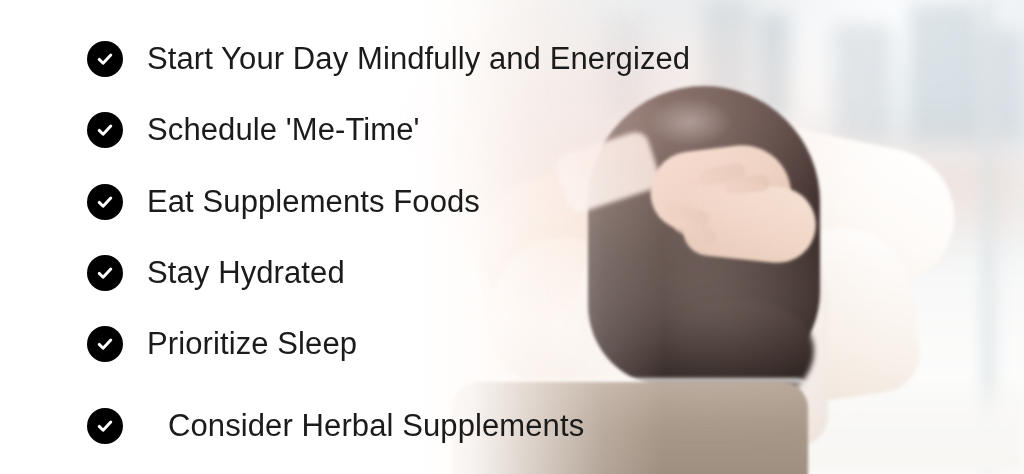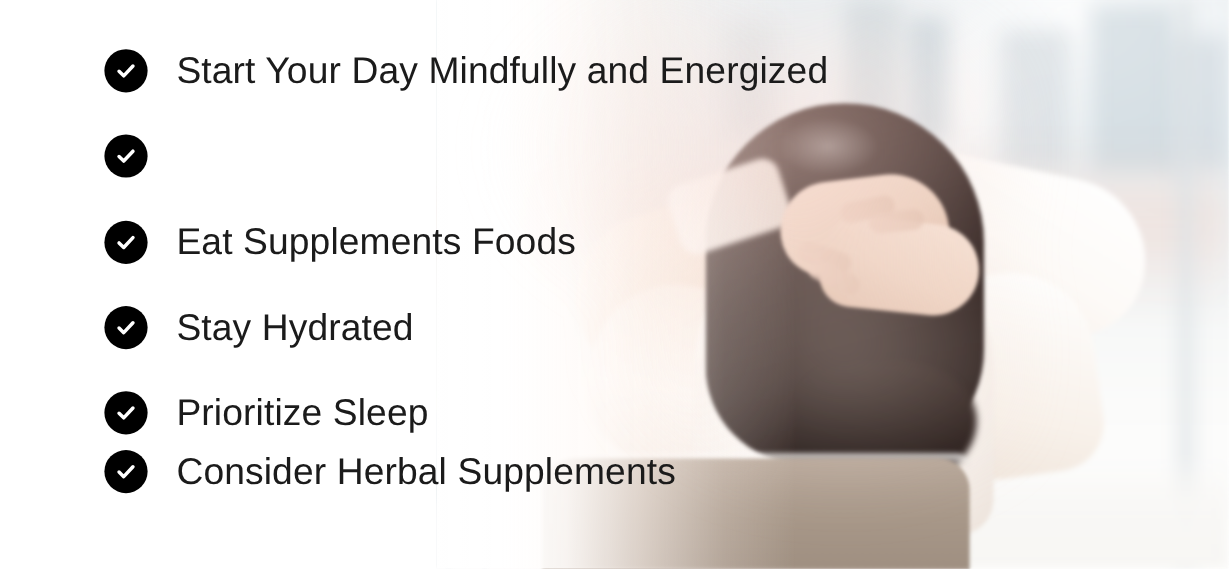--- a/index.html
+++ b/index.html
@@ -351,20 +351,21 @@
       </span>
       <span class="item-label">Start Your Day Mindfully and Energized</span>
     </div>
 
     <div class="item" style="top:112px;">
       <span class="check-icon">
         <svg width="20" height="20" viewBox="0 0 20 20" aria-hidden="true">
           <path d="M4.2 10.4 L8.1 14.2 L15.8 6.0" fill="none" stroke="#ffffff" stroke-width="2.9" stroke-linecap="round" stroke-linejoin="round"></path>
         </svg>
       </span>
+      <span class="item-label">Schedule 'Me-Time'</span>
     </div>
 
     <div class="item" style="top:184px;">
       <span class="check-icon">
         <svg width="20" height="20" viewBox="0 0 20 20" aria-hidden="true">
           <path d="M4.2 10.4 L8.1 14.2 L15.8 6.0" fill="none" stroke="#ffffff" stroke-width="2.9" stroke-linecap="round" stroke-linejoin="round"></path>
         </svg>
       </span>
       <span class="item-label">Eat Supplements Foods</span>
     </div>
@@ -380,21 +381,21 @@
 
     <div class="item" style="top:326px;">
       <span class="check-icon">
         <svg width="20" height="20" viewBox="0 0 20 20" aria-hidden="true">
           <path d="M4.2 10.4 L8.1 14.2 L15.8 6.0" fill="none" stroke="#ffffff" stroke-width="2.9" stroke-linecap="round" stroke-linejoin="round"></path>
         </svg>
       </span>
       <span class="item-label">Prioritize Sleep</span>
     </div>
 
-    <div class="item" style="top:375px;">
+    <div class="item" style="top:408px;gap:21px;">
       <span class="check-icon">
         <svg width="20" height="20" viewBox="0 0 20 20" aria-hidden="true">
           <path d="M4.2 10.4 L8.1 14.2 L15.8 6.0" fill="none" stroke="#ffffff" stroke-width="2.9" stroke-linecap="round" stroke-linejoin="round"></path>
         </svg>
       </span>
       <span class="item-label">Consider Herbal Supplements</span>
     </div>
 
   </div>
 </div>

